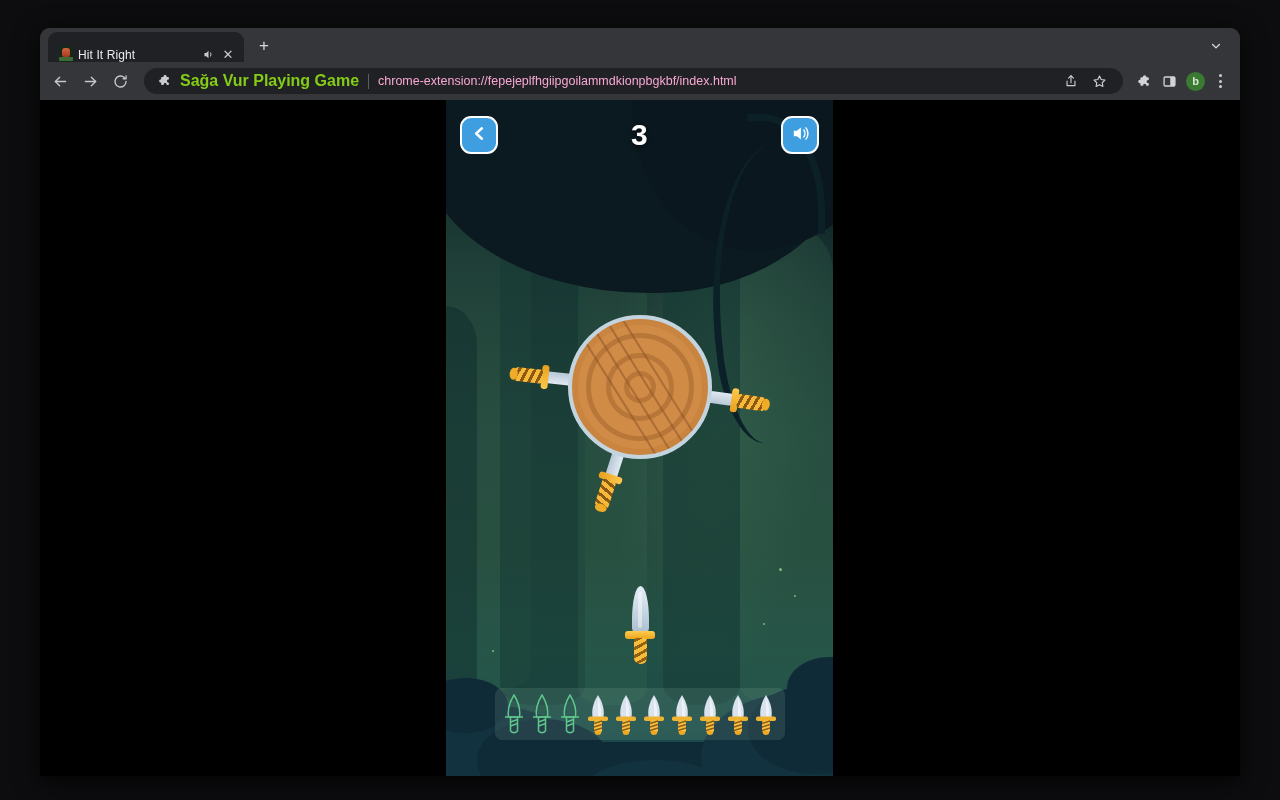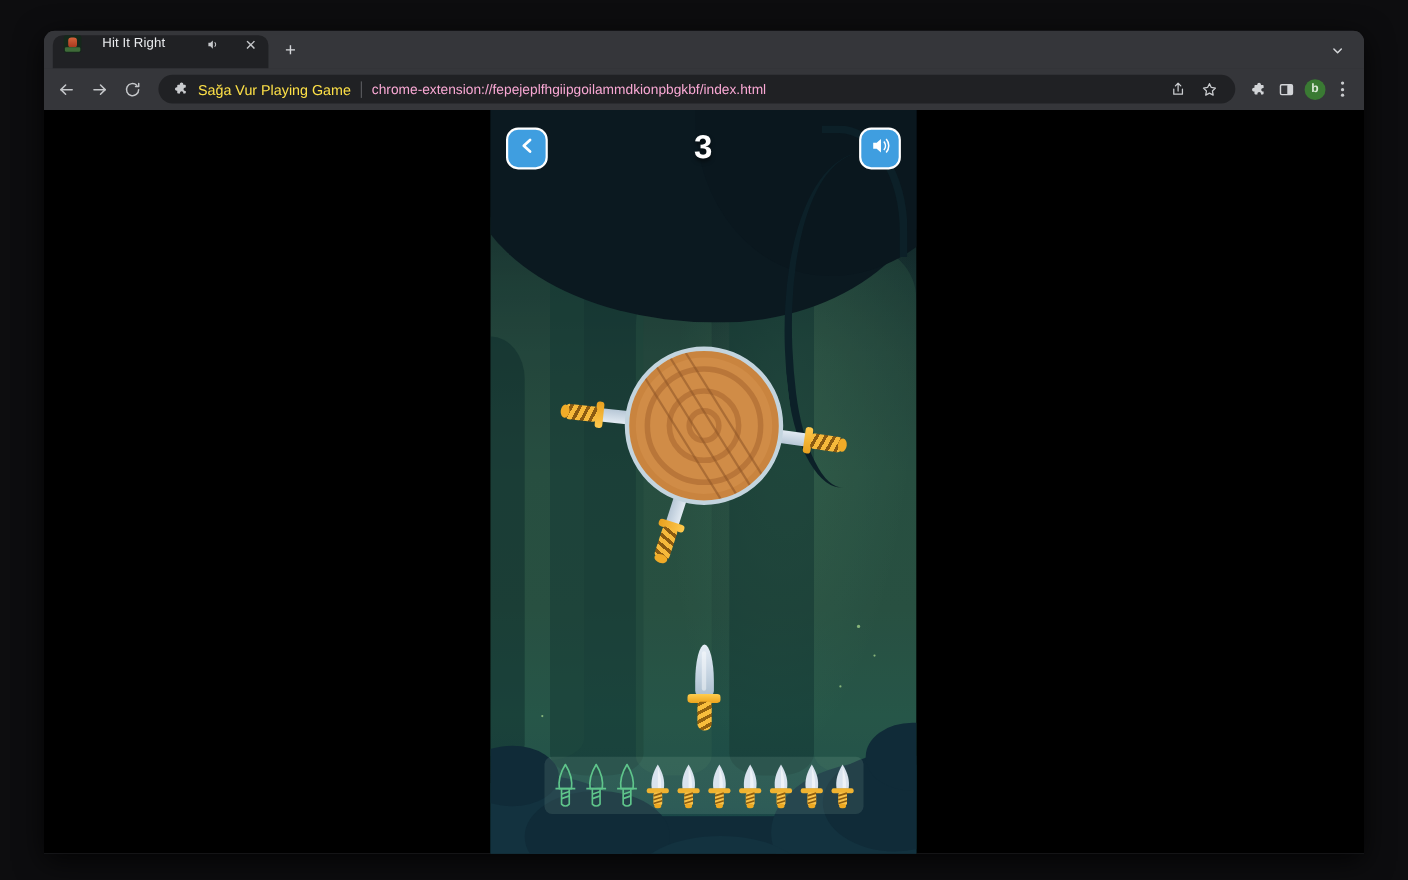--- a/index.html
+++ b/index.html
@@ -25,27 +25,27 @@
   #tab-strip {
     position: relative;
     height: 34px;
     background: #35363a;
     display: flex;
     align-items: flex-end;
     padding-left: 8px;
   }
   .tab {
     position: relative;
-    display: flex; align-items: flex-start;
+    display: flex; align-items: flex-end;
     height: 30px;
     width: 196px;
     padding: 0 8px 0 10px;
     background: #202124;
     border-radius: 9px 9px 0 0;
-    gap: 19px;
+    gap: 4px;
   }
   .tab-favicon {
     width: 16px; height: 16px; flex: none;
     border-radius: 2px;
     background: #15281b;
     position: relative;
     overflow: hidden;
   }
   .tab-favicon::before {
     content: "";
@@ -119,24 +119,25 @@
     margin: 0 6px 0 8px;
     background: #202124;
     border-radius: 14px;
     display: flex;
     align-items: center;
     padding: 0 12px;
     gap: 9px;
     min-width: 0;
   }
   #omnibox-ext-name {
-    color: #fde047;
-    font-size: 13px;
+    color: #84cc16;
+    font-size: 16px;
     white-space: nowrap;
     flex: none;
+    font-weight: bold;
   }
   .omnibox-divider {
     width: 1px; height: 15px;
     background: #5b5d61;
     flex: none;
   }
   #omnibox-url {
     color: #f9a8d4;
     font-size: 12.5px;
     white-space: nowrap;

